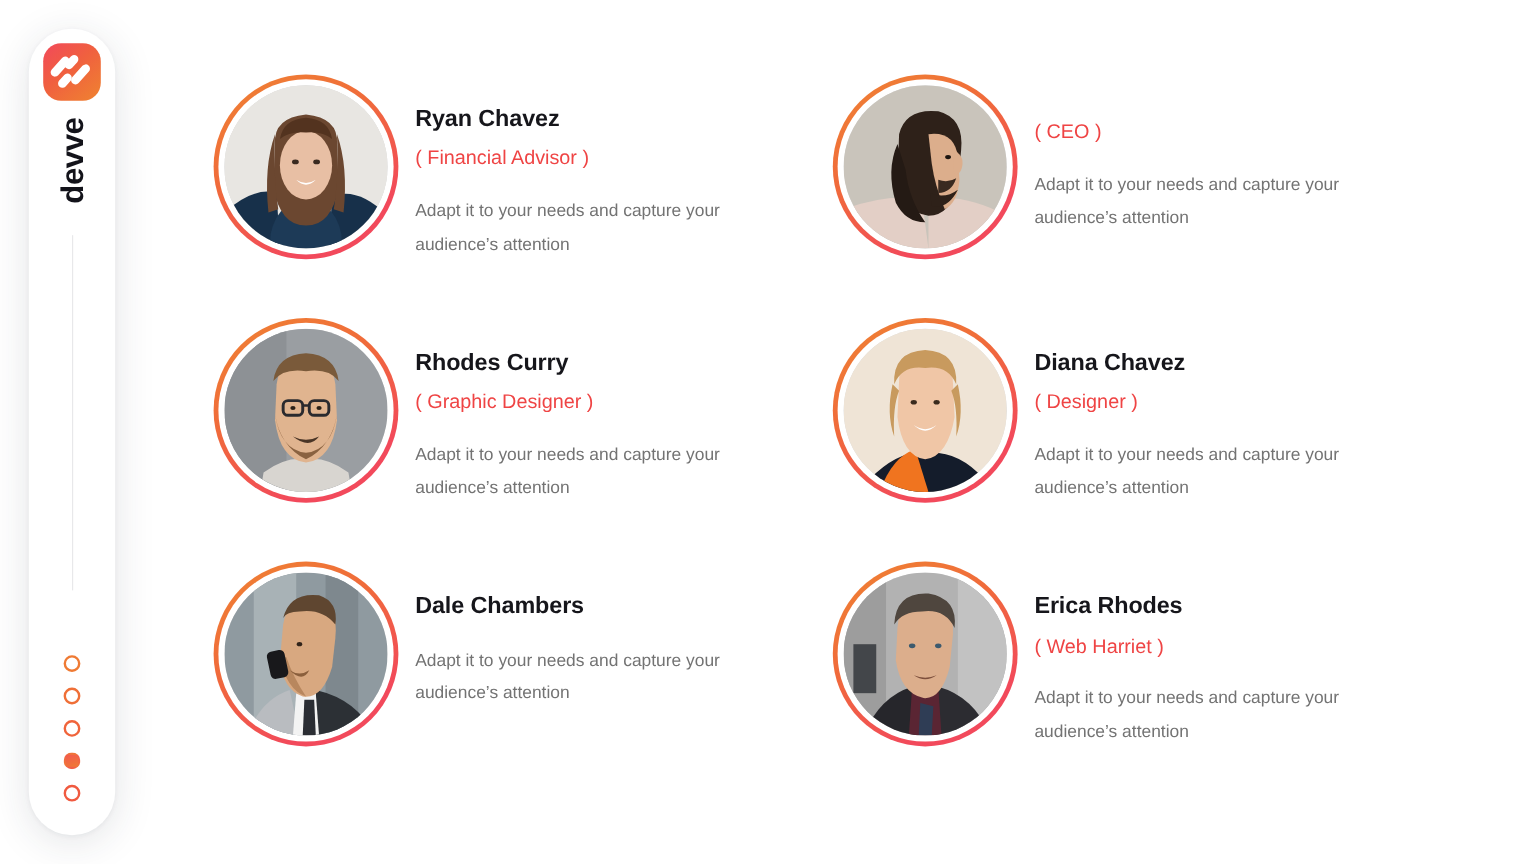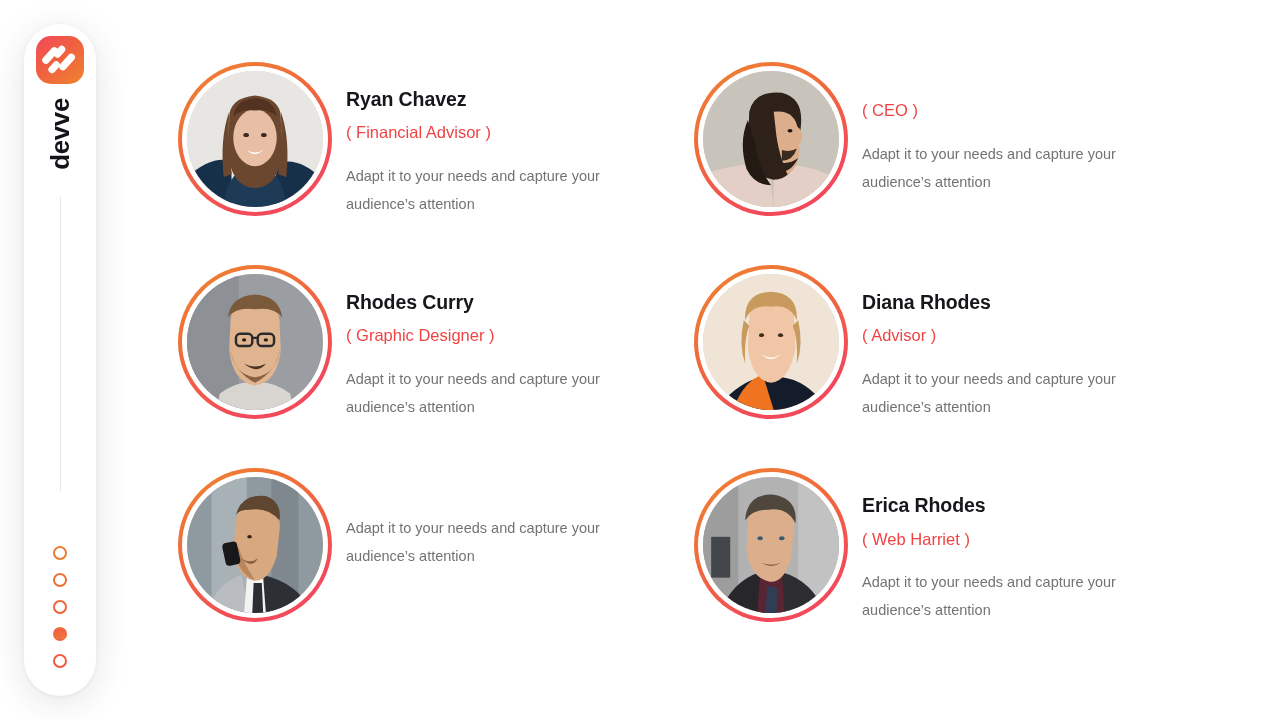--- a/index.html
+++ b/index.html
@@ -299,22 +299,22 @@
             <path d="M30 34 Q26 52 31 66 Q30 48 34 38Z" fill="#c89a5e"></path>
             <path d="M70 34 Q74 52 69 66 Q70 48 66 38Z" fill="#c89a5e"></path>
             <ellipse cx="43" cy="45" rx="1.9" ry="1.4" fill="#3a2b1e"></ellipse>
             <ellipse cx="57" cy="45" rx="1.9" ry="1.4" fill="#3a2b1e"></ellipse>
             <path d="M43 59 Q50 64 57 59 Q50 66 43 59Z" fill="#ffffff"></path>
           </svg>
         </div>
       </div>
     </div>
     <div class="member-info">
-      <div class="member-name">Diana Rhodes</div>
-      <div class="member-role">( Advisor )</div>
+      <div class="member-name">Diana Chavez</div>
+      <div class="member-role">( Designer )</div>
       <div class="member-desc">Adapt it to your needs and capture your audience’s attention</div>
     </div>
   </div>
 
   <div class="member-card">
     <div class="avatar-ring">
       <div class="avatar-gap">
         <div class="avatar-photo">
           <svg viewBox="0 0 100 100" preserveAspectRatio="xMidYMid slice">
             <rect width="100" height="100" fill="#8f9aa0"></rect>
@@ -329,20 +329,21 @@
             <path d="M34 52 Q38 72 50 76 Q42 64 38 52Z" fill="#b8875e"></path>
             <ellipse cx="46" cy="44" rx="1.7" ry="1.3" fill="#32241a"></ellipse>
             <path d="M35 48 Q31 52 33 58 Q36 56 37 50Z" fill="#d8a880"></path>
             <rect x="27" y="48" width="11" height="17" rx="3" fill="#18181b" transform="rotate(-12 32 56)"></rect>
             <path d="M40 60 Q46 64 52 60 Q48 68 40 60Z" fill="#8a5f3c"></path>
           </svg>
         </div>
       </div>
     </div>
     <div class="member-info">
+      <div class="member-name">Dale Chambers</div>
       <div class="member-desc">Adapt it to your needs and capture your audience’s attention</div>
     </div>
   </div>
 
   <div class="member-card">
     <div class="avatar-ring">
       <div class="avatar-gap">
         <div class="avatar-photo">
           <svg viewBox="0 0 100 100" preserveAspectRatio="xMidYMid slice">
             <rect width="100" height="100" fill="#b2b2b2"></rect>

